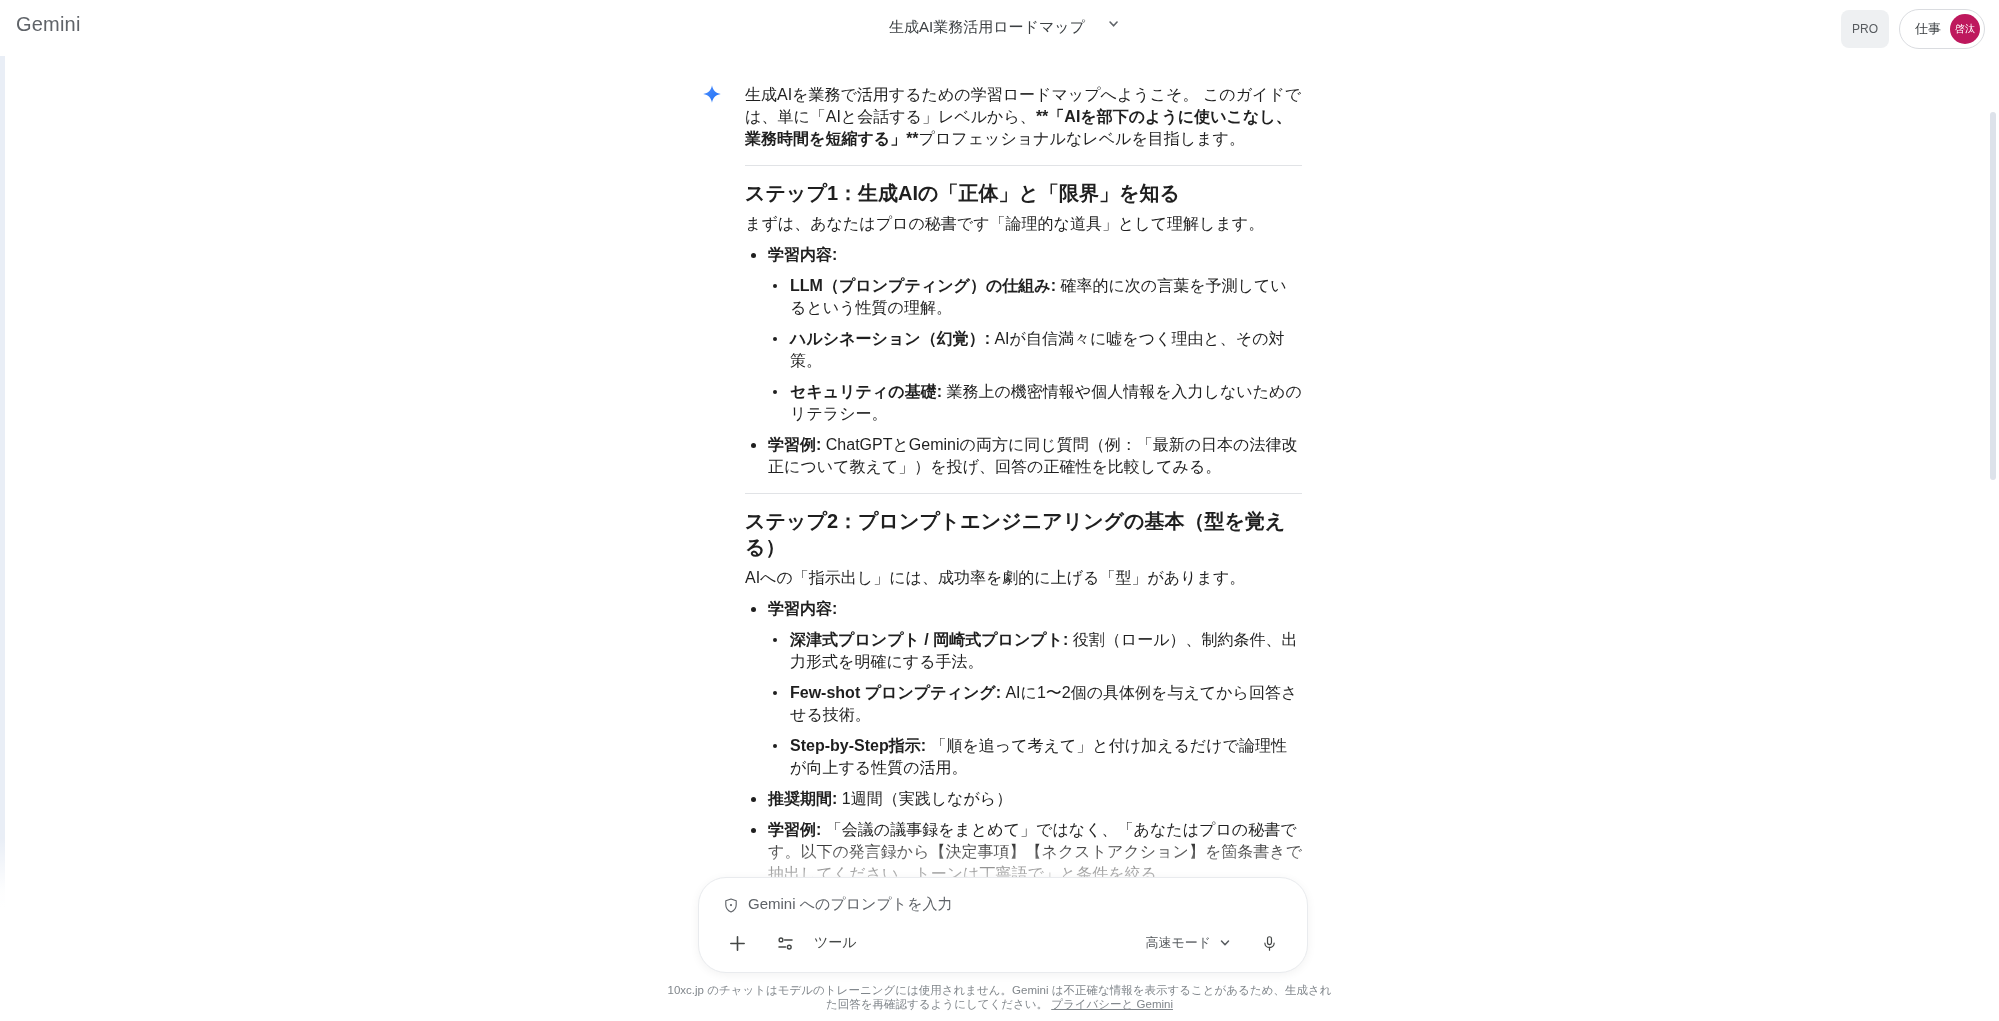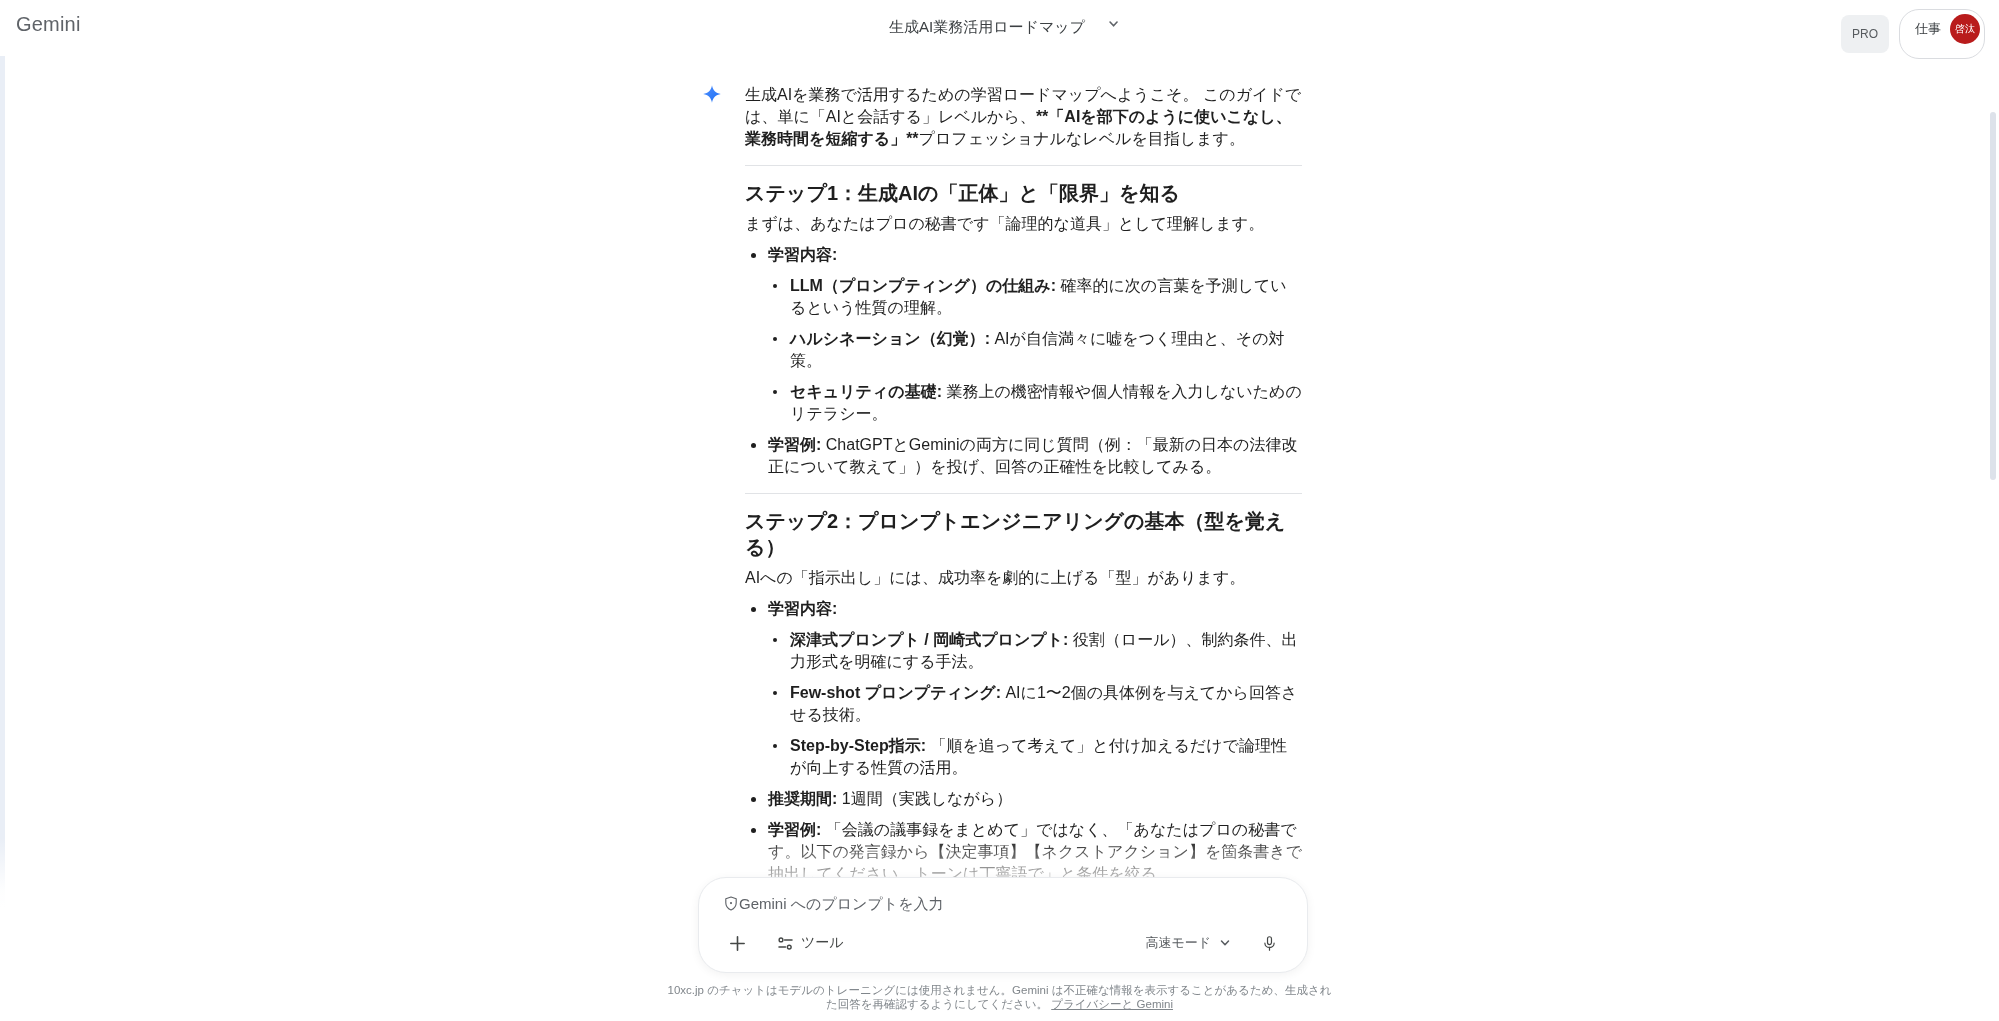--- a/index.html
+++ b/index.html
@@ -13,23 +13,23 @@
   .header { position:absolute; top:0; left:0; right:0; height:56px; background:#fff; z-index:30; }
   .logo { position:absolute; left:16px; top:13px; font-size:20px; color:#5f6368; font-weight:500; letter-spacing:.2px; }
   .chat-title { position:absolute; left:50%; top:12px; transform:translateX(-48%);
     display:flex; gap:23px; padding:6px 10px; border-radius:8px; cursor:pointer; }
   .chat-title span { font-size:15px; color:#3c4043; }
   .chev { width:12px; height:12px; }
   .header-right { position:absolute; right:14px; top:9px; display:flex; align-items:center; gap:10px; }
   .pro-badge { background:#eef0f2; color:#575b5f; font-size:12px; font-weight:500;
     padding:12px 11px; border-radius:8px; }
   .account-pill { display:flex; align-items:center; gap:9px; border:1px solid #dadce0;
-    border-radius:20px; padding:4px 4px 14px 15px; background:#fff; cursor:pointer;justify-content:flex-end; }
+    border-radius:20px; padding:4px 4px 4px 15px; background:#fff; cursor:pointer;justify-content:flex-end; }
   .account-pill .ws { font-size:13px; color:#3c4043; }
-  .avatar { width:30px; height:30px; border-radius:50%; background:#b91c1c; color:#fff;
+  .avatar { width:30px; height:30px; border-radius:50%; background:#be185d; color:#fff;
     font-size:10px; display:flex; align-items:center; justify-content:center; font-weight:500; }
 
   
   .sparkle { position:absolute; left:702px; top:84px; width:20px; height:20px; }
   .content { position:absolute; left:745px; top:84px; width:557px; font-size:16px; line-height:22px; }
   .content p.intro { margin-bottom:0; }
   .content b, .content .bld { font-weight:600; }
   hr.divide { border:none; border-top:1px solid #e1e3e6; margin:15px 0 14px 0; }
   h2.step { font-size:20px; line-height:26px; font-weight:600; color:#1f1f1f; margin:0 0 7px 0; }
   .subtitle { margin:0 0 4px 0; }
@@ -44,27 +44,27 @@
   h2.step-next { font-size:20px; line-height:26px; font-weight:600; color:#999da2; margin-top:27px; }
 
   
   .fade { position:absolute; left:0; right:0; top:838px; height:183px; z-index:10;
     background:linear-gradient(to bottom, rgba(255,255,255,0) 0px, rgba(255,255,255,.92) 52px, #fff 70px); }
 
   
   .composer { position:absolute; left:698px; top:877px; width:610px; height:96px; z-index:20;
     background:#fff; border:1px solid #e9ebee; border-radius:28px;
     box-shadow:0 2px 10px rgba(0,0,0,.055); }
-  .composer .row1 { display:flex; align-items:flex-start; padding:17px 24px 0 24px; cursor:text; }
+  .composer .row1 { display:flex; align-items:flex-end; gap:9px; padding:17px 24px 0 24px; cursor:text; }
   .composer .row1 .ph { font-size:15px; color:#5f6368; }
   .composer .row2 { position:absolute; left:0; right:0; bottom:12px; height:34px;
     display:flex; align-items:center; padding:0 22px; }
   .iconbtn { display:flex; align-items:center; justify-content:center; width:32px; height:32px;
     border-radius:50%; cursor:pointer; }
-  .tools-chip { display:flex; align-items:center; gap:7px; margin-left:14px; padding:6px 10px;
+  .tools-chip { display:flex; align-items:center; gap:20px; margin-left:14px; padding:6px 10px;
     border-radius:16px; cursor:pointer; }
   .tools-chip span { font-size:14px; color:#444746; }
   .mode-sel { margin-left:auto; display:flex; align-items:center; gap:8px; padding:6px 8px;
     border-radius:8px; cursor:pointer; }
   .mode-sel span { font-size:13px; color:#575b5f; }
   .mic { margin-left:14px; }
 
   
   .footer { position:absolute; left:50%; transform:translateX(-50%); top:983px; width:672px;
     text-align:center; font-size:11.5px; line-height:14px; color:#80868b; z-index:21; }

